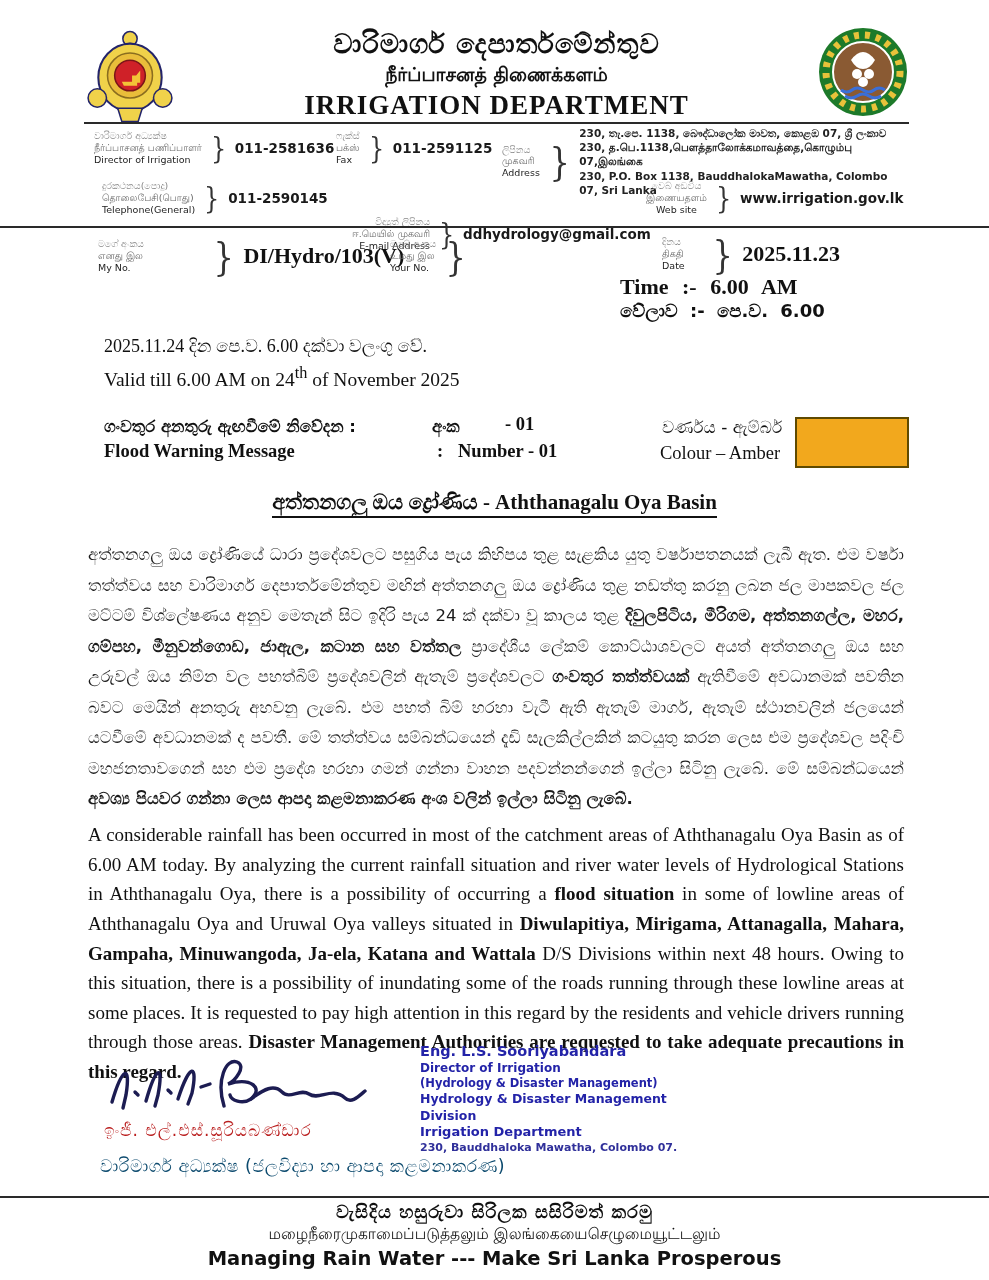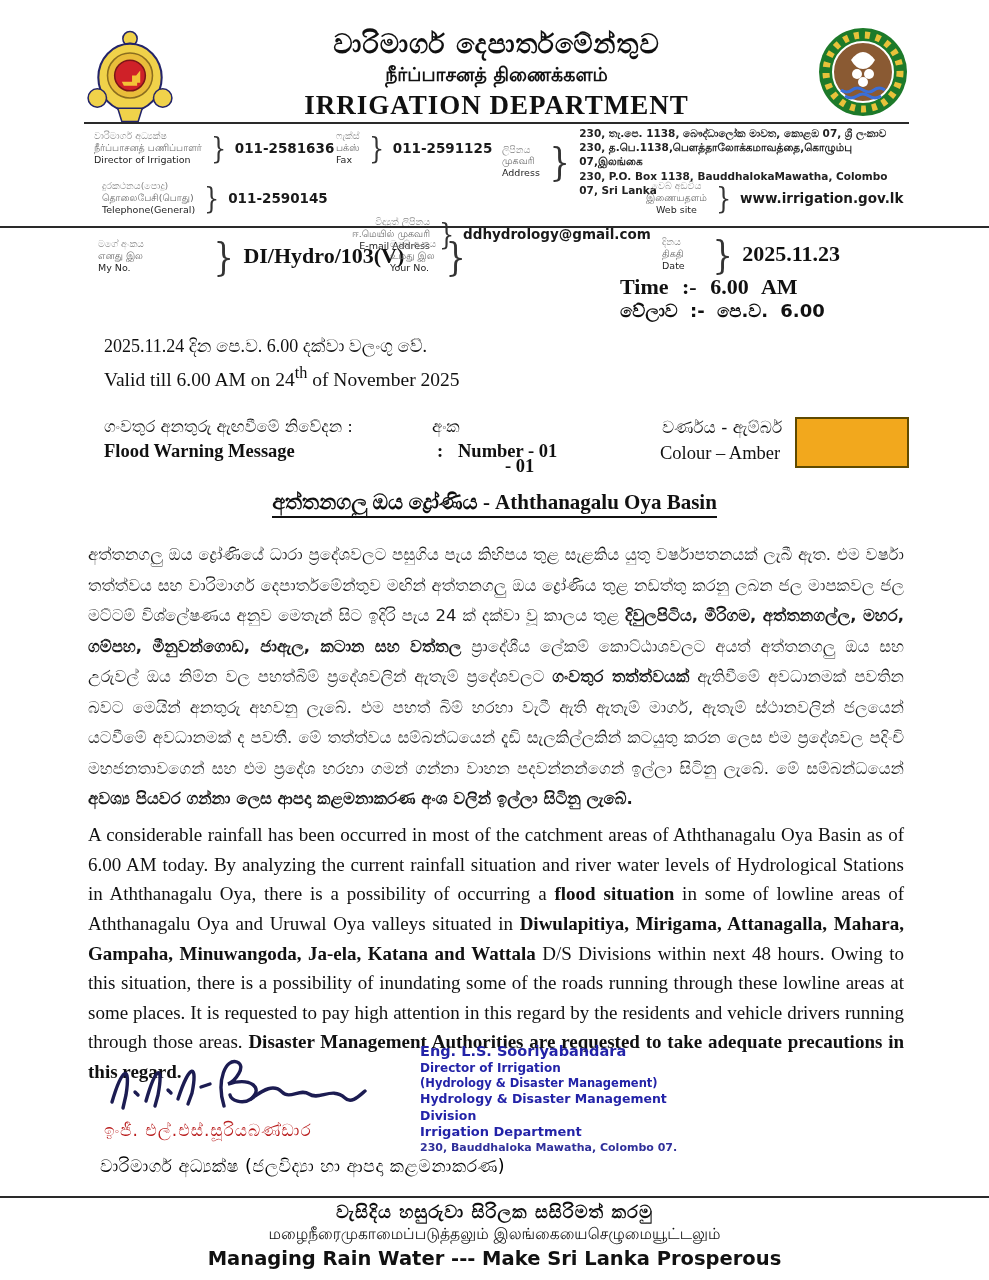--- a/index.html
+++ b/index.html
@@ -30,21 +30,21 @@
 
   
   .ref-val{font-family:"Liberation Serif",serif;font-size:22px;font-weight:bold;color:#111;}
   .time-en{font-family:"Liberation Serif",serif;font-size:22px;font-weight:bold;word-spacing:8px;}
   .time-si{font-size:18px;font-weight:bold;margin-top:0;word-spacing:6px;}
 
   .valid-si{font-size:18px;font-family:"Liberation Serif",serif;}
   .valid-en{font-family:Liberation Serif, serif;font-size:19.5px;margin-top:7px;}
 
   
-  .w-si{font-size:16.5px;font-weight:normal;}
+  .w-si{font-size:16.5px;font-weight:bold;}
   .w-en{font-family:"Liberation Serif",serif;font-size:18.5px;font-weight:bold;}
   .amber-box{position:absolute;left:795px;top:417px;width:110px;height:47px;border:2px solid #5f4a00;}
 
   .basin-title{position:absolute;top:490px;left:0;width:100%;text-align:center;}
   .basin-title span{font-family:"Liberation Serif",serif;font-size:21px;font-weight:bold;
         border-bottom:2.5px solid #111;padding-bottom:2px;}
 
   .body-si{position:absolute;top:540px;left:88px;width:816px;font-size:16.5px;line-height:1.85;
         text-align:justify;color:#1b1b1b;}
   .body-en{position:absolute;top:820px;left:88px;width:816px;font-family:"Liberation Serif",serif;
@@ -54,21 +54,21 @@
   
   .stamp{position:absolute;top:1042px;left:420px;width:290px;color:#2323A8;
         font-weight:bold;line-height:1.3;}
   .stamp .s0{font-size:14.5px;}
   .stamp .s1{font-size:12px;}
   .stamp .s2{font-size:11.5px;}
   .stamp .s3{font-size:12.5px;}
   .stamp .s4{font-size:13px;}
   .stamp .s5{font-size:11px;font-weight:600;color:#30309a;}
   .sig-name{position:absolute;top:1120px;left:104px;font-size:17px;letter-spacing:1px;color:#b91c1c;}
-  .sig-title{position:absolute;top:1156px;left:100px;font-size:17.5px;color:#000000;letter-spacing:.5px;}
+  .sig-title{position:absolute;top:1156px;left:100px;font-size:17.5px;color:#0c4a6e;letter-spacing:.5px;}
 
   
   .footer{position:absolute;top:1200px;left:0;width:100%;text-align:center;line-height:1.3;}
   .f-si{font-size:18px;font-weight:bold;letter-spacing:1px;}
   .f-ta{font-size:15.5px;margin-top:1px;}
   .f-en{font-size:19.5px;font-weight:bold;margin-top:1px;}
 </style>
 </head>
 <body>
 
@@ -214,21 +214,21 @@
     <div class="time-si">වේලාව :- පෙ.ව. 6.00</div>
   </div>
 
   <div class="abs" style="top:336px;left:104px;">
     <div class="valid-si">2025.11.24 දින පෙ.ව. 6.00 දක්වා වලංගු වේ.</div>
     <div class="valid-en"><span>Valid till 6.00 AM on 24</span><sup>th</sup><span> of November 2025</span></div>
   </div>
 
   <span class="abs w-si" style="top:417px;left:104px;">ගංවතුර අනතුරු ඇඟවීමේ නිවේදන :</span>
   <span class="abs w-si" style="top:417px;left:432px;">අංක</span>
-  <span class="abs w-en" style="top:414px;left:505px;margin-top:42px;">- 01</span>
+  <span class="abs w-en" style="top:414px;left:505px;">- 01</span>
   <span class="abs" style="top:417px;left:662px;font-size:17px;">වර්ණය - ඇම්බර්</span>
 
   <span class="abs w-en" style="top:441px;left:104px;">Flood Warning Message</span>
   <span class="abs w-en" style="top:441px;left:437px;">:</span>
   <span class="abs w-en" style="top:441px;left:458px;">Number - 01</span>
   <span class="abs" style="top:443px;left:660px;font-family:'Liberation Serif',serif;font-size:18.5px;">Colour – Amber</span>
   <div class="amber-box" style="background: rgb(242, 168, 29);"></div>
 
   <div class="basin-title">
     <span>අත්තනගලු ඔය ද්‍රෝණිය - Aththanagalu Oya Basin</span>

